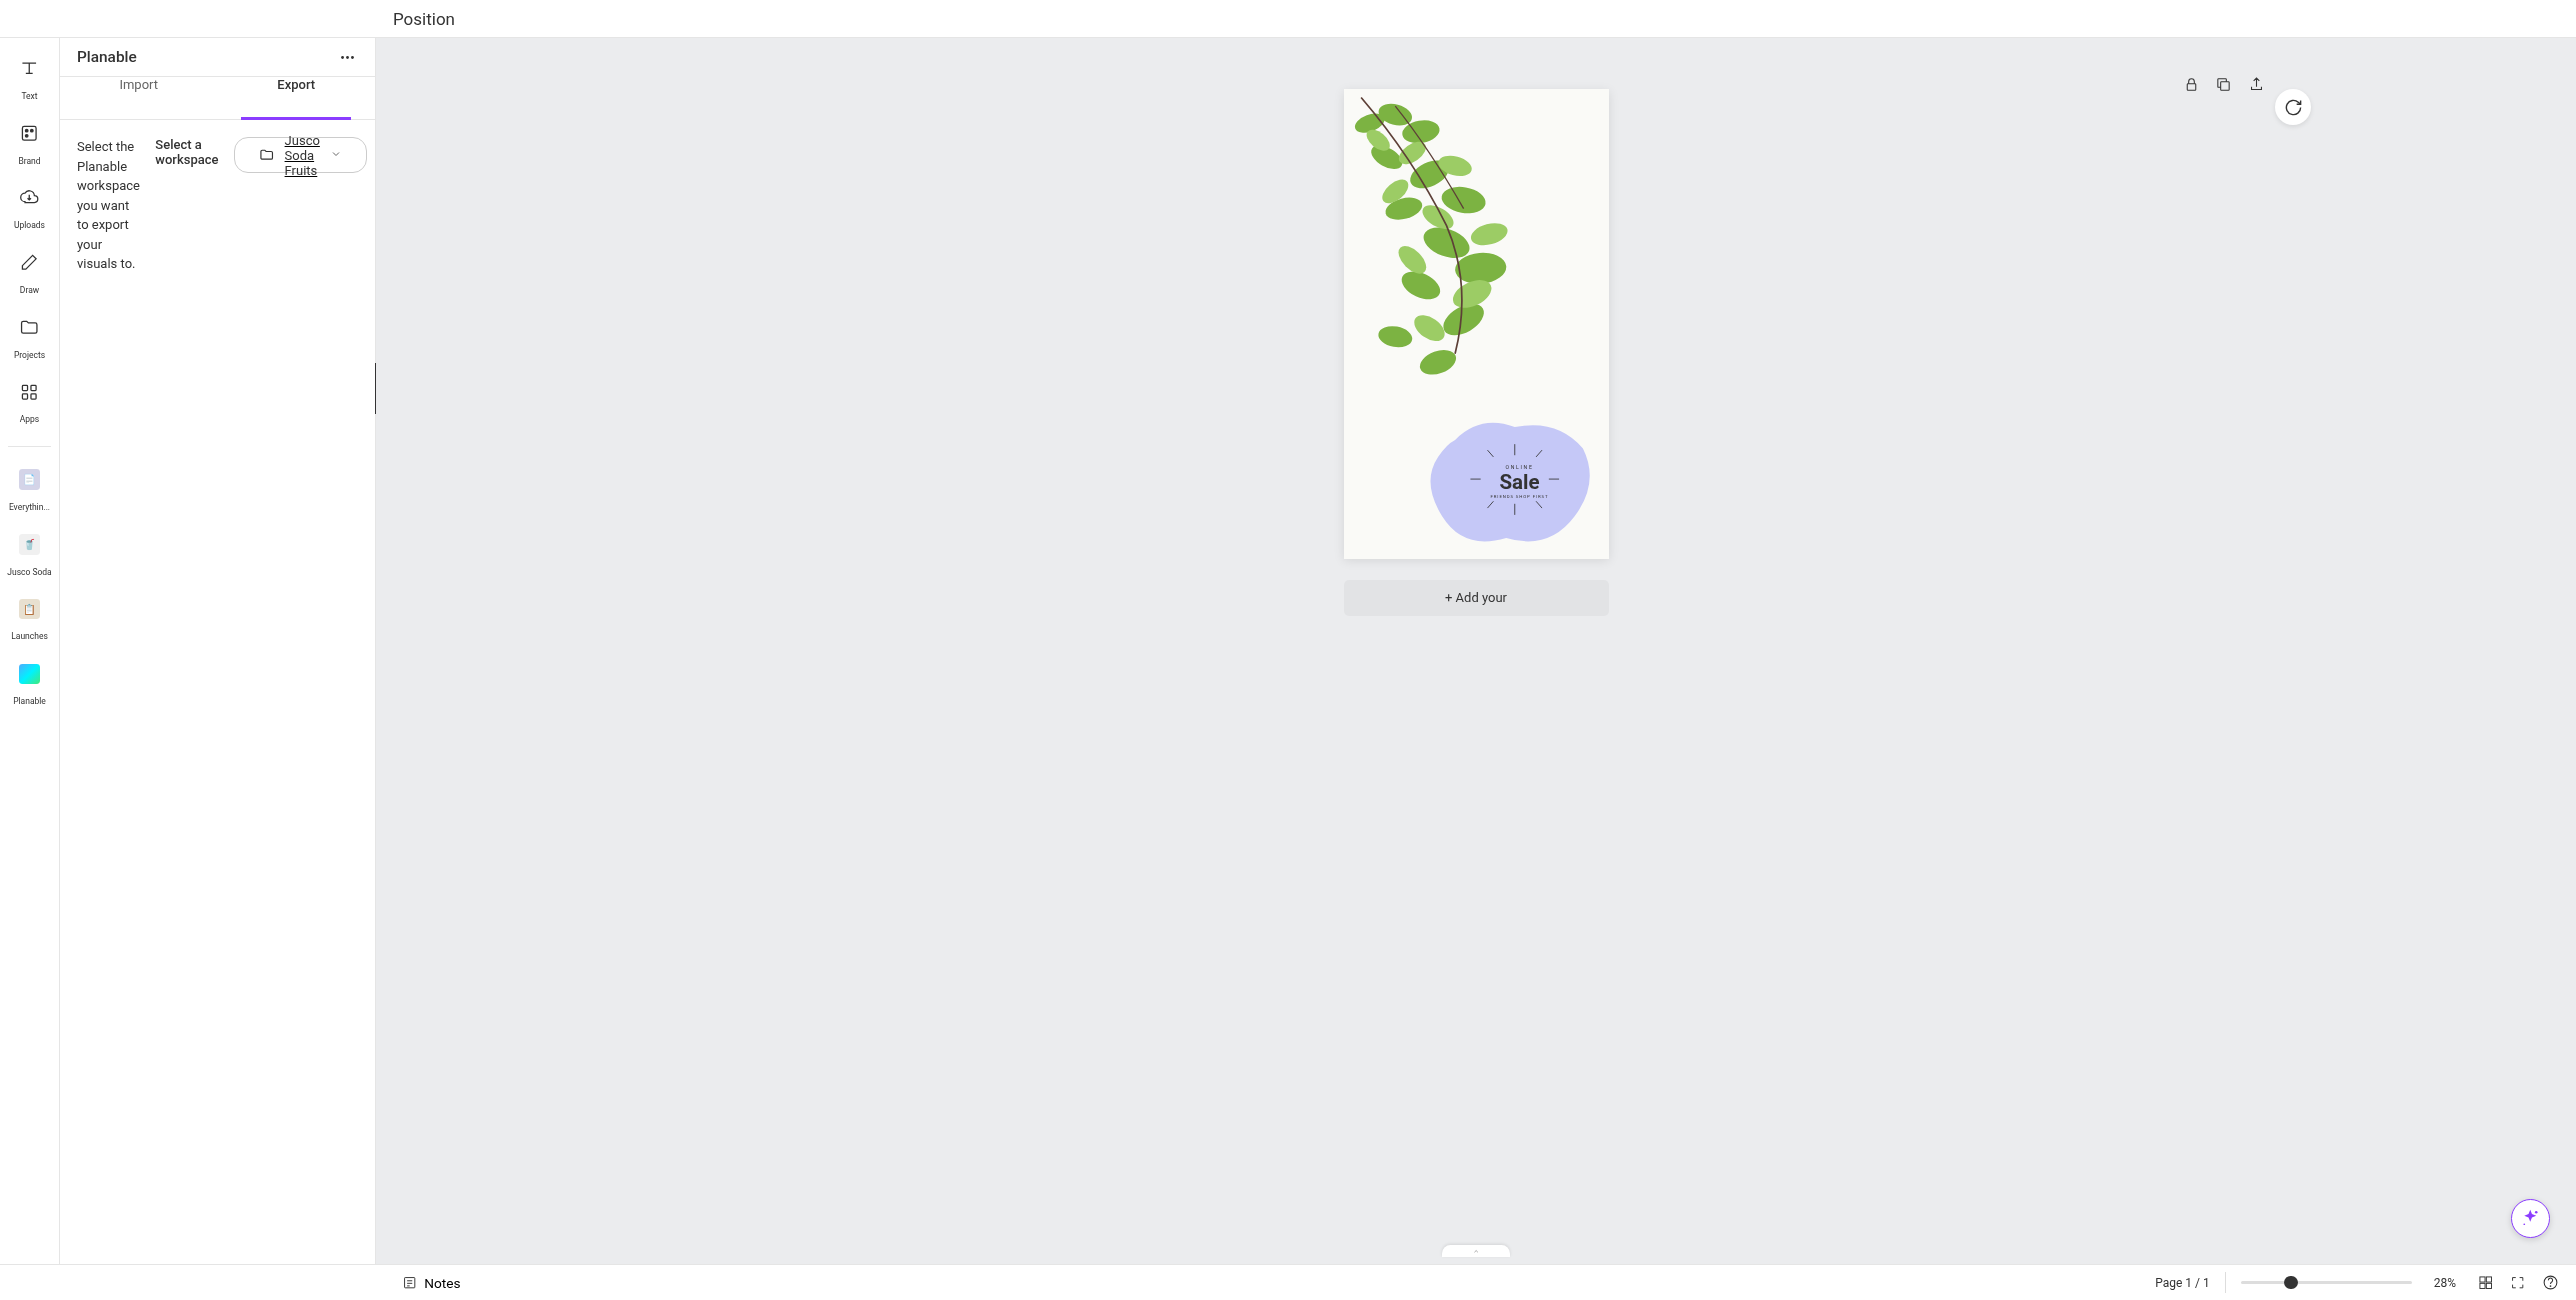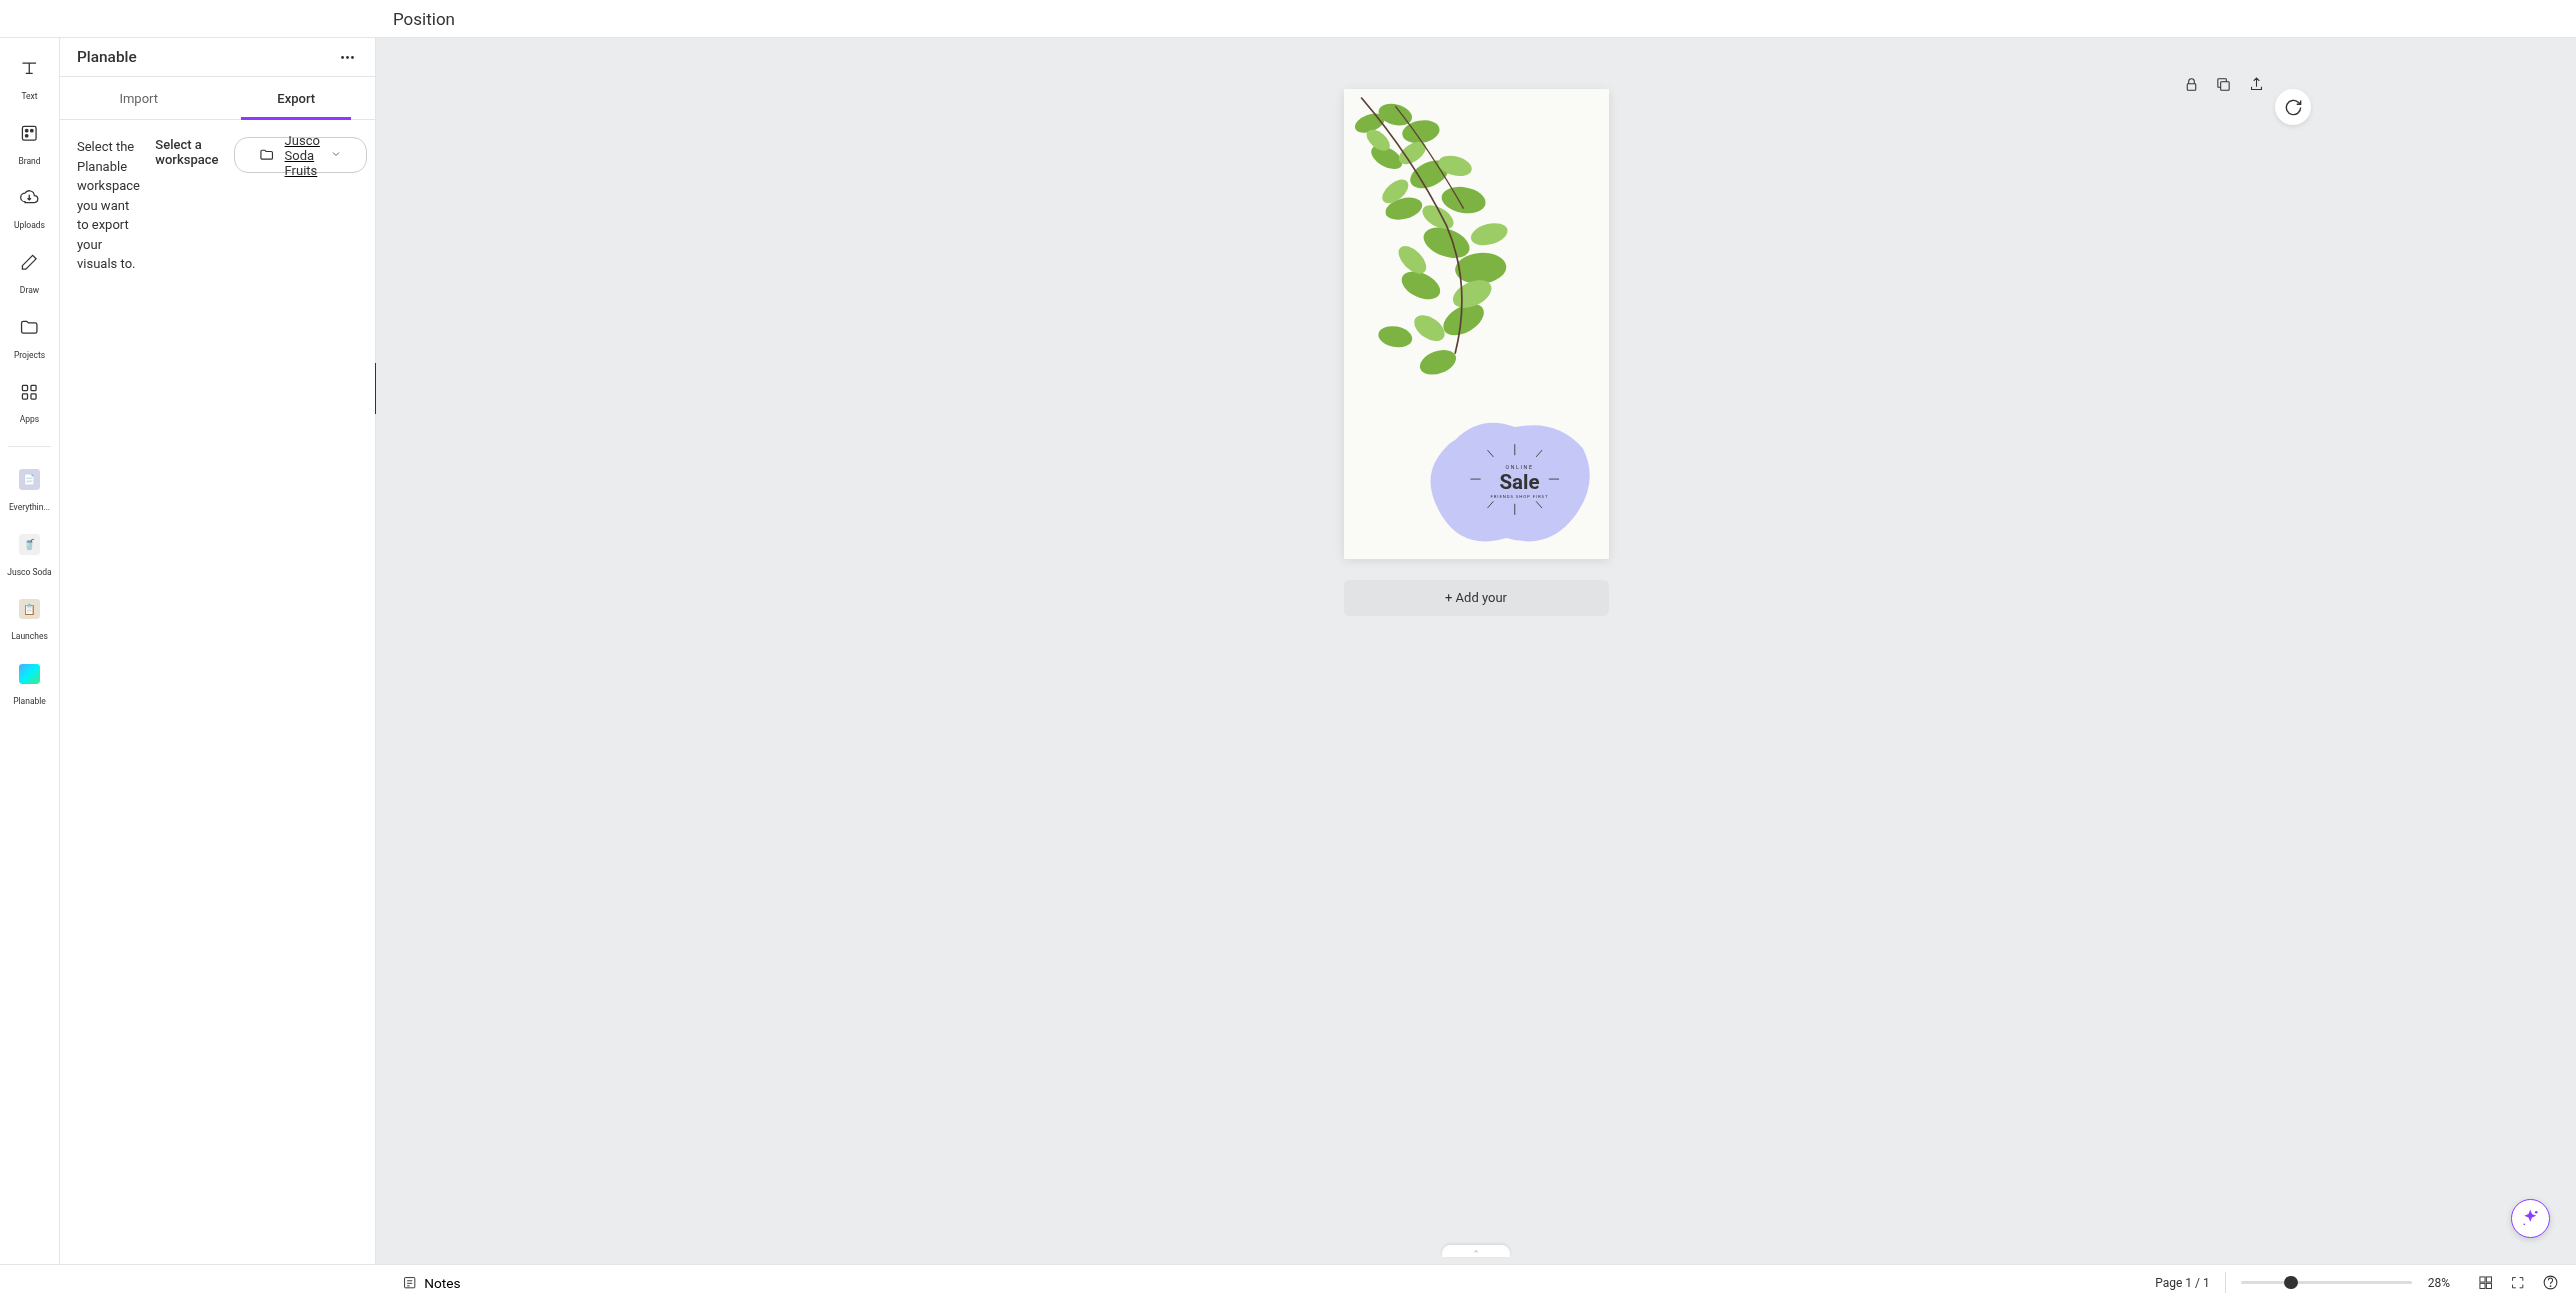--- a/index.html
+++ b/index.html
@@ -138,21 +138,21 @@
 
     .tabs {
       display: flex;
       height: 43px;
       border-bottom: 0.9px solid #e5e5e5;
     }
 
     .tab {
       flex: 1;
       display: flex;
-      align-items: center;
+      align-items: flex-start;
       justify-content: center;
       font-size: 13px;
       color: #666;
       cursor: pointer;
       position: relative;
     }
 
     .tab.active {
       color: #333;
       font-weight: 500;
@@ -384,20 +384,21 @@
     }
 
     .bottom-bar {
       height: 36px;
       background: #fff;
       border-top: 0.9px solid #e5e5e5;
       display: flex;
       align-items: center;
       padding: 0 17px;
       gap: 30px;
+      text-align: center;
     }
 
     .bottom-left {
       display: flex;
       align-items: center;
       gap: 6.8px;
       cursor: pointer;
       padding-left: 385px;
     }
 

